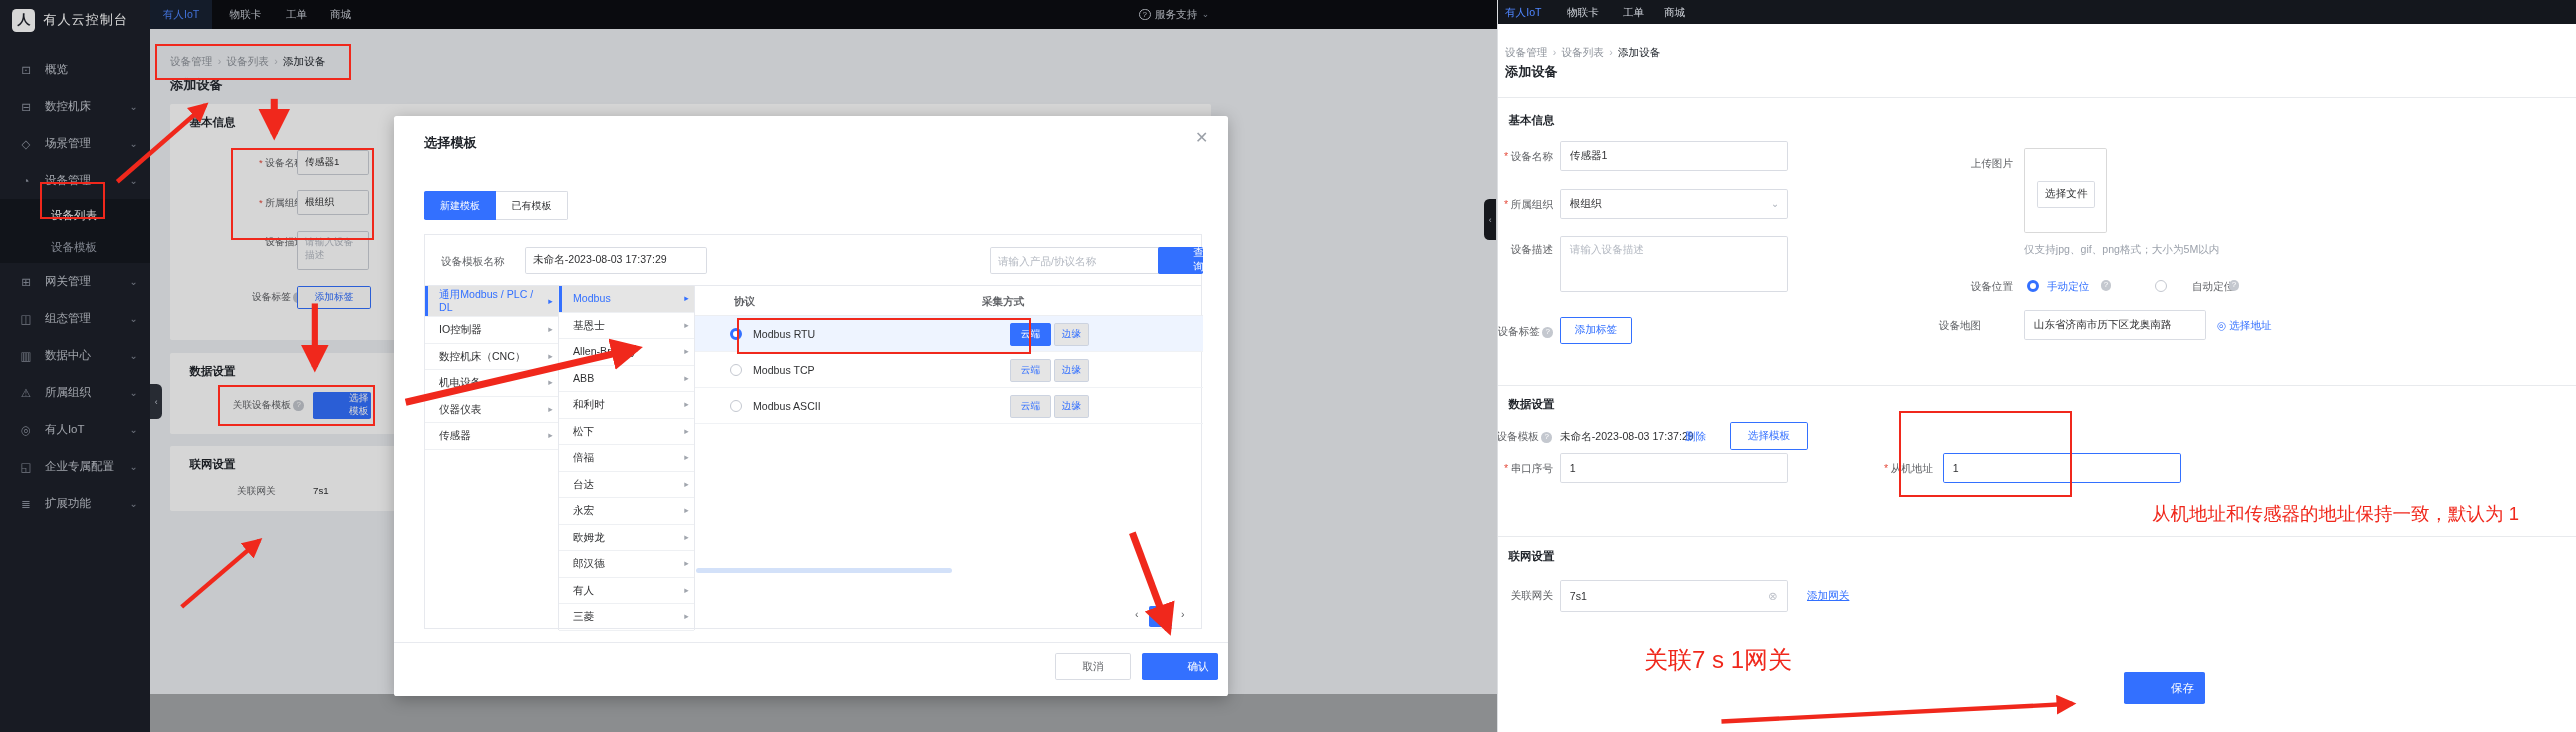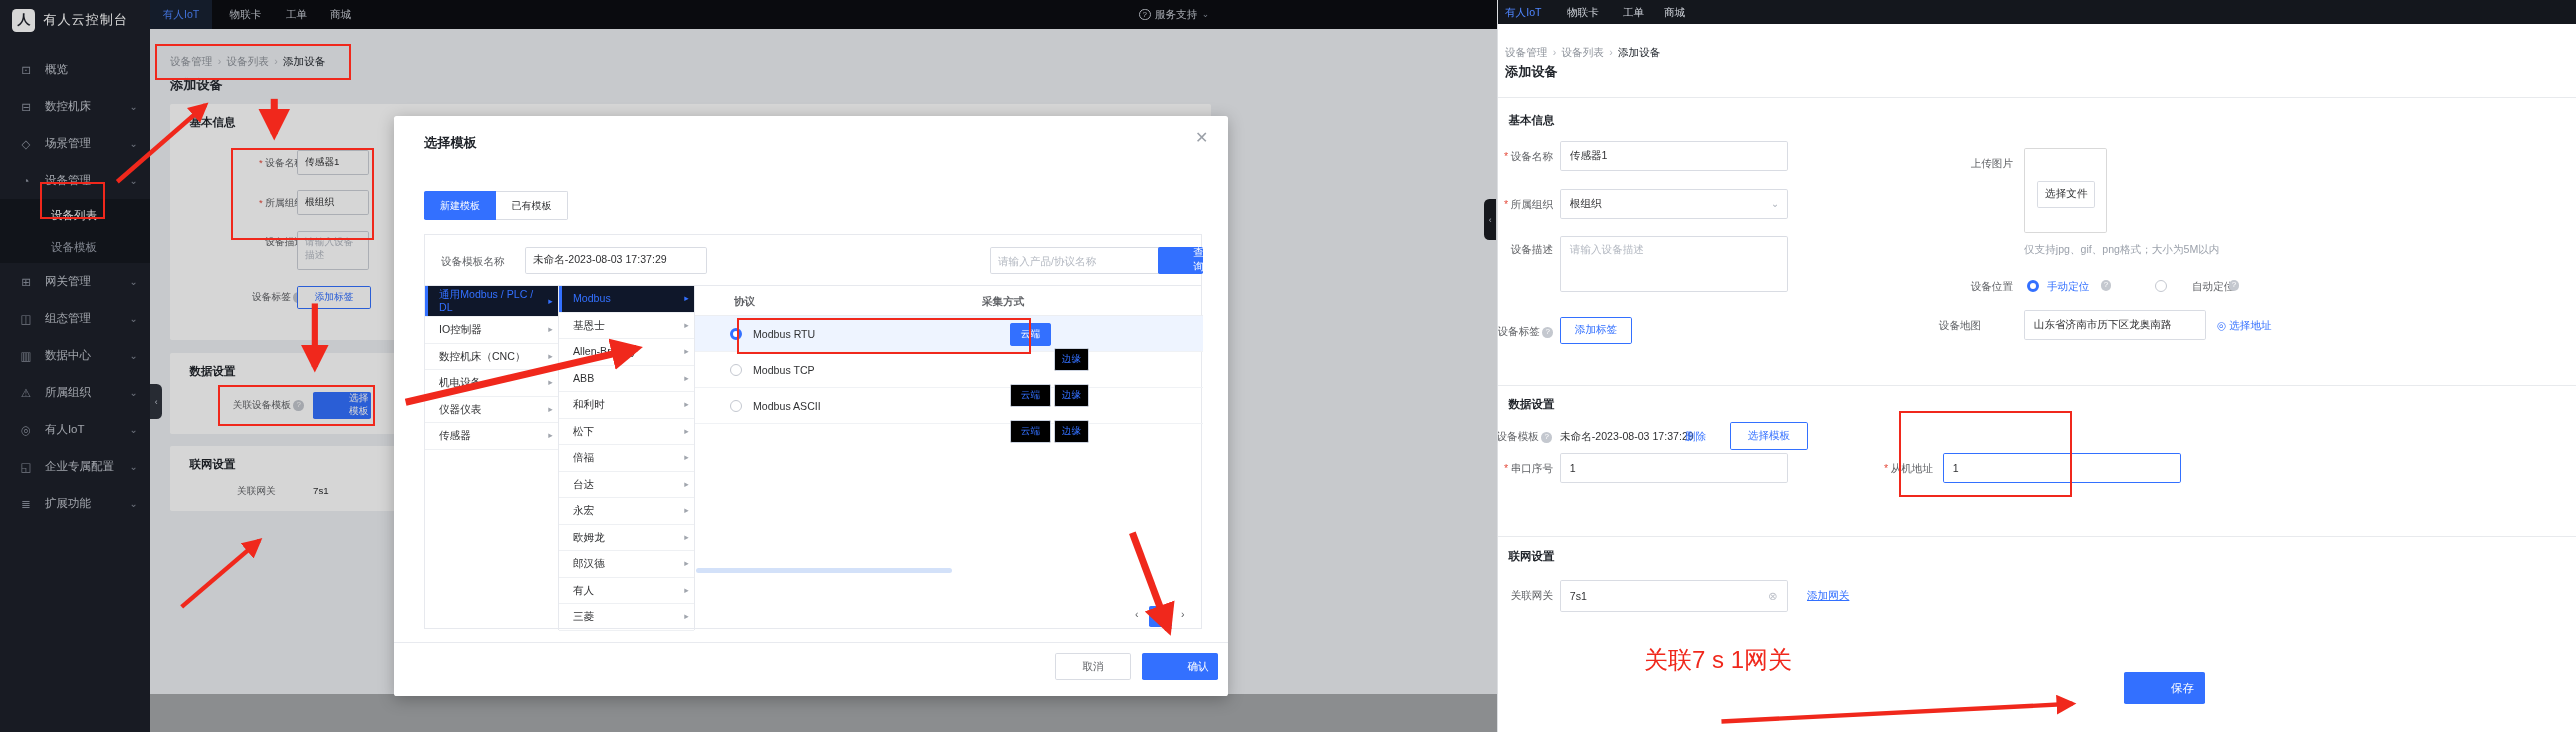--- a/index.html
+++ b/index.html
@@ -57,34 +57,34 @@
   .m-panel{position:absolute;left:30px;top:118px;width:778px;height:395px;border:0.9px solid #e7e9ee;}
   .mp-row{position:absolute;left:0;top:0;width:100%;height:51px;border-bottom:0.9px solid #e7e9ee;}
   .mp-name-lbl{position:absolute;left:16px;top:20px;color:#606266;}
   .mp-input{position:absolute;border:0.9px solid #d9dce3;border-radius:1.8px;font-size:10.6px;color:#303133;padding:0 7px;
     background:#fff;height:27px;font-family:inherit;}
   .col1{position:absolute;left:0;top:51px;width:134px;height:344px;border-right:0.9px solid #e7e9ee;}
   .col2{position:absolute;left:134px;top:51px;width:136px;height:344px;border-right:0.9px solid #e7e9ee;}
   .cat{position:relative;min-height:26.5px;display:flex;align-items:center;padding:1.8px 16px 1.8px 14px;border-bottom:0.9px solid #eef0f3;
     color:#303133;cursor:pointer;line-height:1.25;}
   .cat .caret{position:absolute;right:5.3px;color:#a0a5ad;font-size:8.8px;}
-  .cat.sel{background:#0f172a;color:#3370ff;}
+  .cat.sel{background:#e5e5e5;color:#3370ff;}
   .cat.sel::before{content:"";position:absolute;left:0;top:0;bottom:0;width:2.6px;background:#3370ff;}
   .cat.sel .caret{color:#3370ff;}
   .m-table{position:absolute;left:270px;top:51px;width:508px;height:344px;}
   .mt-head{position:absolute;left:0;top:0;width:100%;height:30px;border-bottom:0.9px solid #eceef2;color:#606266;font-weight:bold;}
   .mt-row{position:absolute;left:0;width:100%;height:36px;border-bottom:0.9px solid #f0f2f5;}
   .mt-row.sel{background:#eef4ff;}
   .radio{position:absolute;left:35px;top:11.5px;width:12.3px;height:12.3px;border:0.9px solid #c4c8d0;border-radius:50%;background:#fff;}
   .radio.on{border:3.5px solid #3370ff;}
   .proto{position:absolute;left:58px;top:11.5px;color:#303133;}
   .cbtn{position:absolute;top:7px;height:23px;font-size:9.7px;display:flex;align-items:center;justify-content:center;border-radius:1.8px;cursor:pointer;}
   .cbtn.cloud{left:315px;width:41px;}
   .cbtn.edge{left:359px;width:35px;}
-  .cbtn.outl{background:#000000;border:0.9px solid #ccd3e0;color:#3370ff;margin-top:25px;}
+  .cbtn.outl{background:#e5e5e5;border:0.9px solid #ccd3e0;color:#3370ff;}
   .cbtn.fill{background:#3370ff;color:#fff;border:0.9px solid #3370ff;}
   .hscroll{position:absolute;left:302px;top:452px;width:256px;height:5.3px;background:#d3e1f9;border-radius:2.6px;}
   .pager{position:absolute;top:492px;color:#606266;}
   .pg-prev{left:741px;} .pg-next{left:787px;}
   .pg-chip{position:absolute;left:755px;top:490px;width:23px;height:21px;background:#3370ff;color:#fff;
     display:flex;align-items:center;justify-content:center;border-radius:1.8px;}
   .m-footline{position:absolute;left:0;top:526px;width:834px;border-top:0.9px solid #e8eaef;}
   .m-cancel{position:absolute;left:661px;top:537px;width:76px;height:27px;background:#fff;border:0.9px solid #d9dce3;color:#606266;
     border-radius:1.8px;display:flex;align-items:center;justify-content:center;cursor:pointer;}
   .m-ok{position:absolute;left:748px;top:537px;width:76px;height:27px;}
@@ -445,20 +445,21 @@
 
     <div class="btn-blue" style="position:absolute;left:626px;top:672px;width:81px;height:32px;font-size:11.5px;">保存</div>
   </div>
 
   <div class="ann-box" style="left:155px;top:44px;width:196px;height:36px;"></div>
   <div class="ann-box" style="left:40px;top:182px;width:65px;height:37px;"></div>
   <div class="ann-box" style="left:231px;top:148px;width:143px;height:92px;"></div>
   <div class="ann-box" style="left:218px;top:385px;width:157px;height:41px;"></div>
   <div class="ann-box" style="left:737px;top:318px;width:294px;height:36px;"></div>
   <div class="ann-box" style="left:1899px;top:411px;width:173px;height:86px;"></div>
+  <div class="ann-text" style="left:2152px;top:501px;font-size:18.5px;">从机地址和传感器的地址保持一致，默认为 1</div>
   <div class="ann-text" style="left:1644px;top:644px;font-size:24px;">关联7 s 1网关</div>
 
   <svg class="ann-svg" viewBox="0 0 2921 831" width="2576" height="733">
     <defs>
       <marker id="ah" markerWidth="5" markerHeight="5" refX="3.6" refY="2.25" orient="auto" markerUnits="strokeWidth">
         <path d="M0,0 L4.5,2.25 L0,4.5 z" fill="#f0281c"></path>
       </marker>
     </defs>
     <path d="M133,206 L233,119" stroke="#f0281c" stroke-width="5" fill="none" marker-end="url(#ah)"></path>
     <path d="M311,112 L311,152" stroke="#f0281c" stroke-width="8" fill="none" marker-end="url(#ah)"></path>

